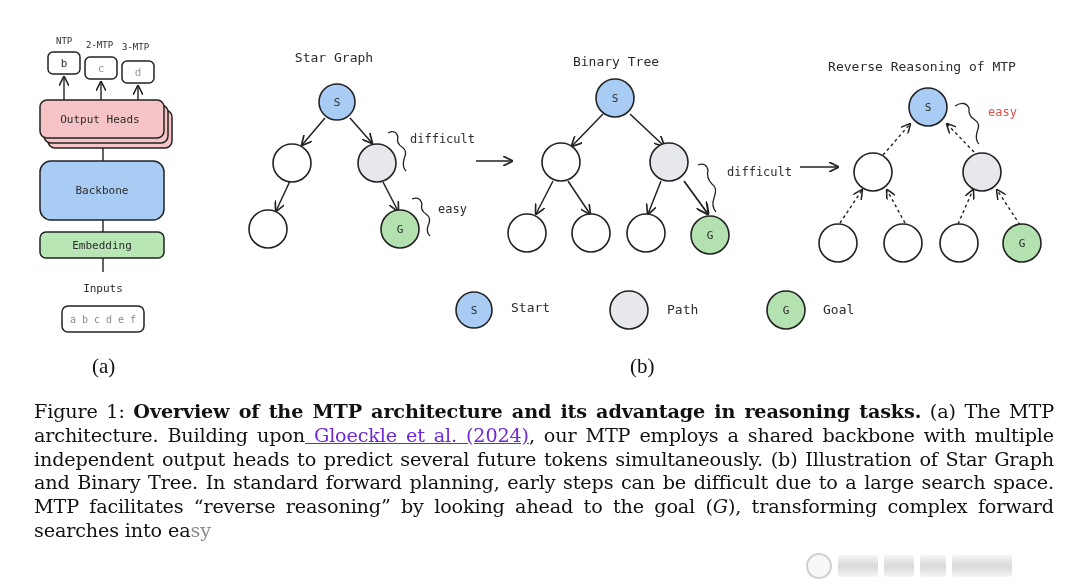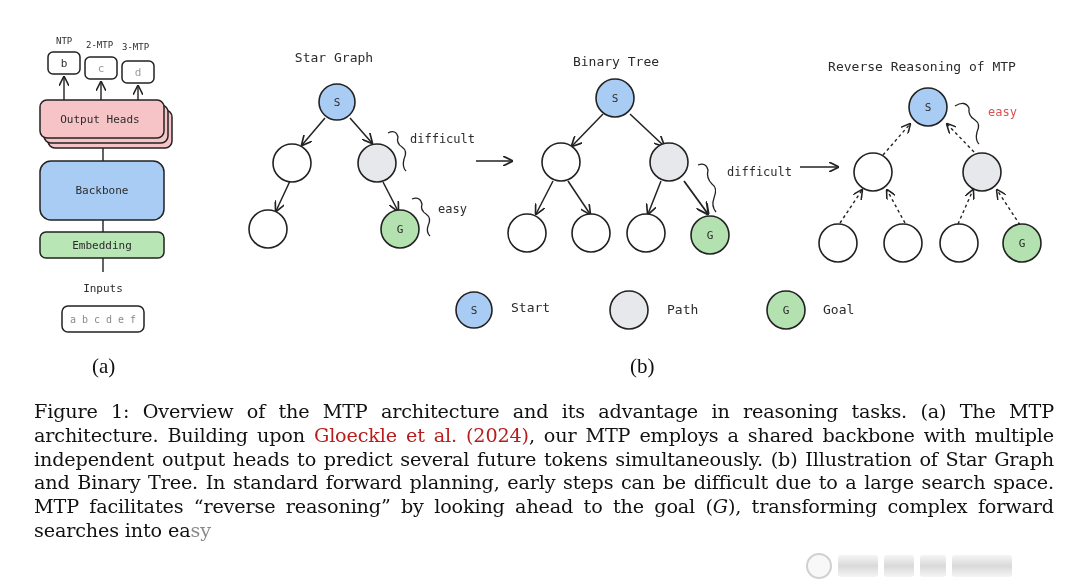--- a/index.html
+++ b/index.html
@@ -7,22 +7,22 @@
   .figure { position: absolute; left: 0; top: 0; width: 1080px; height: 390px; }
   svg text.hand { font-family: "DejaVu Sans Mono", monospace; fill: #2b2b2b; }
   .panel-label {
     position: absolute; font-family: "Liberation Serif", serif; font-size: 21px; color: #111;
   }
   .caption {
     position: absolute; left: 34px; top: 400px; width: 1020px;
     font-family: "DejaVu Serif", serif; font-size: 19.2px; line-height: 23.8px; color: #111;
     text-align: justify; letter-spacing: -0.15px;
   }
-  .caption b { font-weight: normal; }
-  .caption a { color: #b91c1c; }
+  .caption b { font-weight: bold; }
+  .caption a { color: #6d28d9; text-decoration: underline; }
   .caption i { font-style: italic; }
   .watermark {
     position: absolute; left: 806px; top: 552px; width: 260px; height: 28px;
     display: flex; align-items: center; gap: 6px; opacity: 0.55;
   }
   .wm-bar { height: 22px; background: linear-gradient(#eee, #bbb, #eee); border-radius: 3px; }
 </style>
 </head>
 <body>
 

